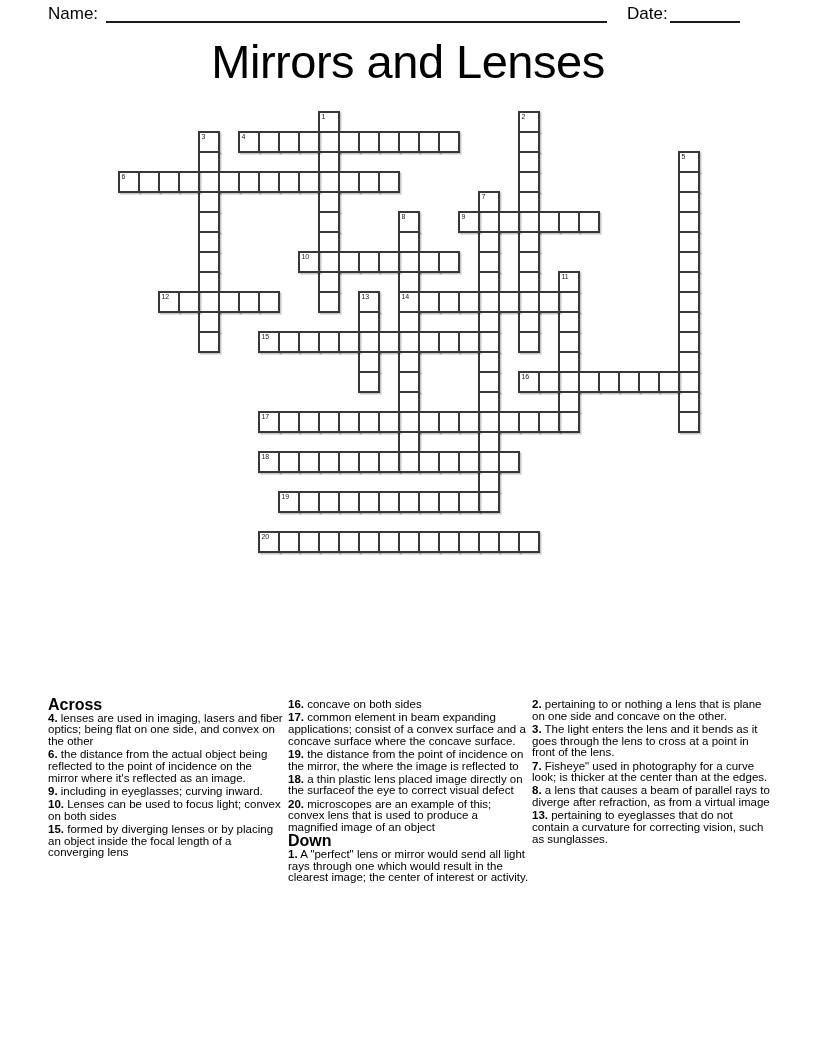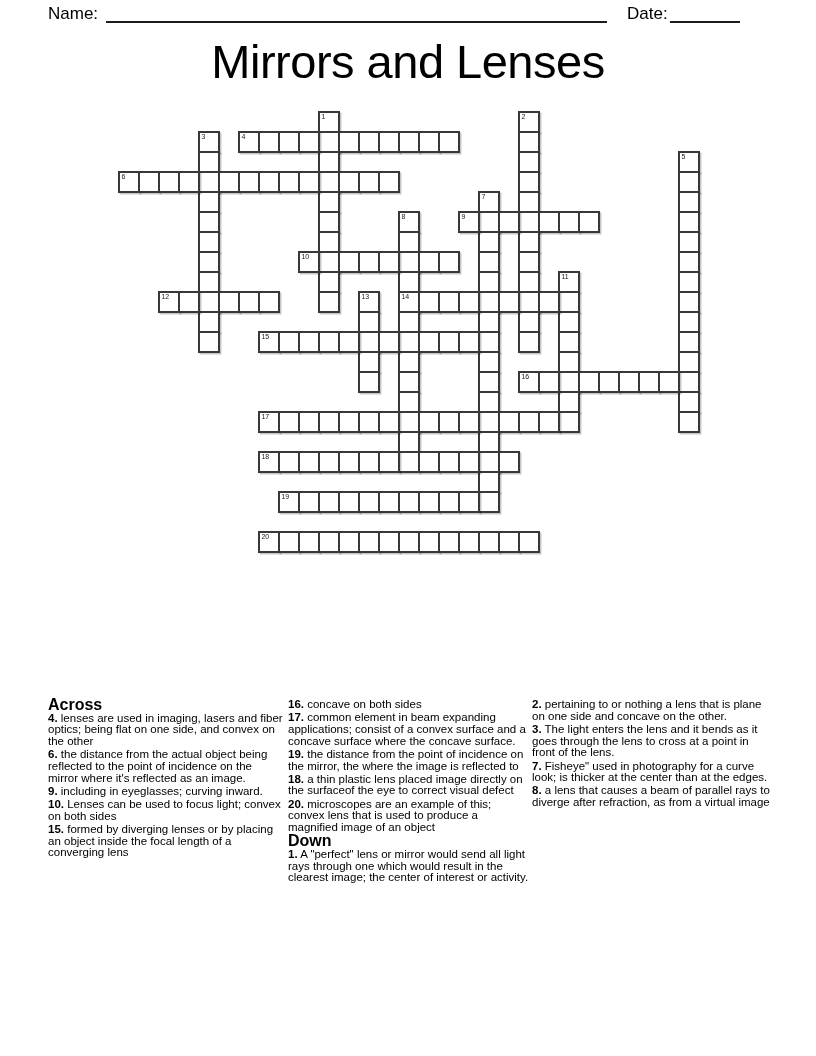--- a/index.html
+++ b/index.html
@@ -316,15 +316,16 @@
         <p class="clue"><b>18.</b> a thin plastic lens placed image directly on the surfaceof the eye to correct visual defect</p>
         <p class="clue"><b>20.</b> microscopes are an example of this; convex lens that is used to produce a magnified image of an object</p>
         <div class="clue-heading">Down</div>
         <p class="clue"><b>1.</b> A "perfect" lens or mirror would send all light rays through one which would result in the clearest image; the center of interest or activity.</p>
       </div>
       <div class="clue-col clue-col-2">
         <p class="clue"><b>2.</b> pertaining to or nothing a lens that is plane on one side and concave on the other.</p>
         <p class="clue"><b>3.</b> The light enters the lens and it bends as it goes through the lens to cross at a point in front of the lens.</p>
         <p class="clue"><b>7.</b> Fisheye" used in photography for a curve look; is thicker at the center than at the edges.</p>
         <p class="clue"><b>8.</b> a lens that causes a beam of parallel rays to diverge after refraction, as from a virtual image</p>
+        <p class="clue"><b>13.</b> pertaining to eyeglasses that do not contain a curvature for correcting vision, such as sunglasses.</p>
       </div>
     </div>
 </div>
 
 </body></html>

